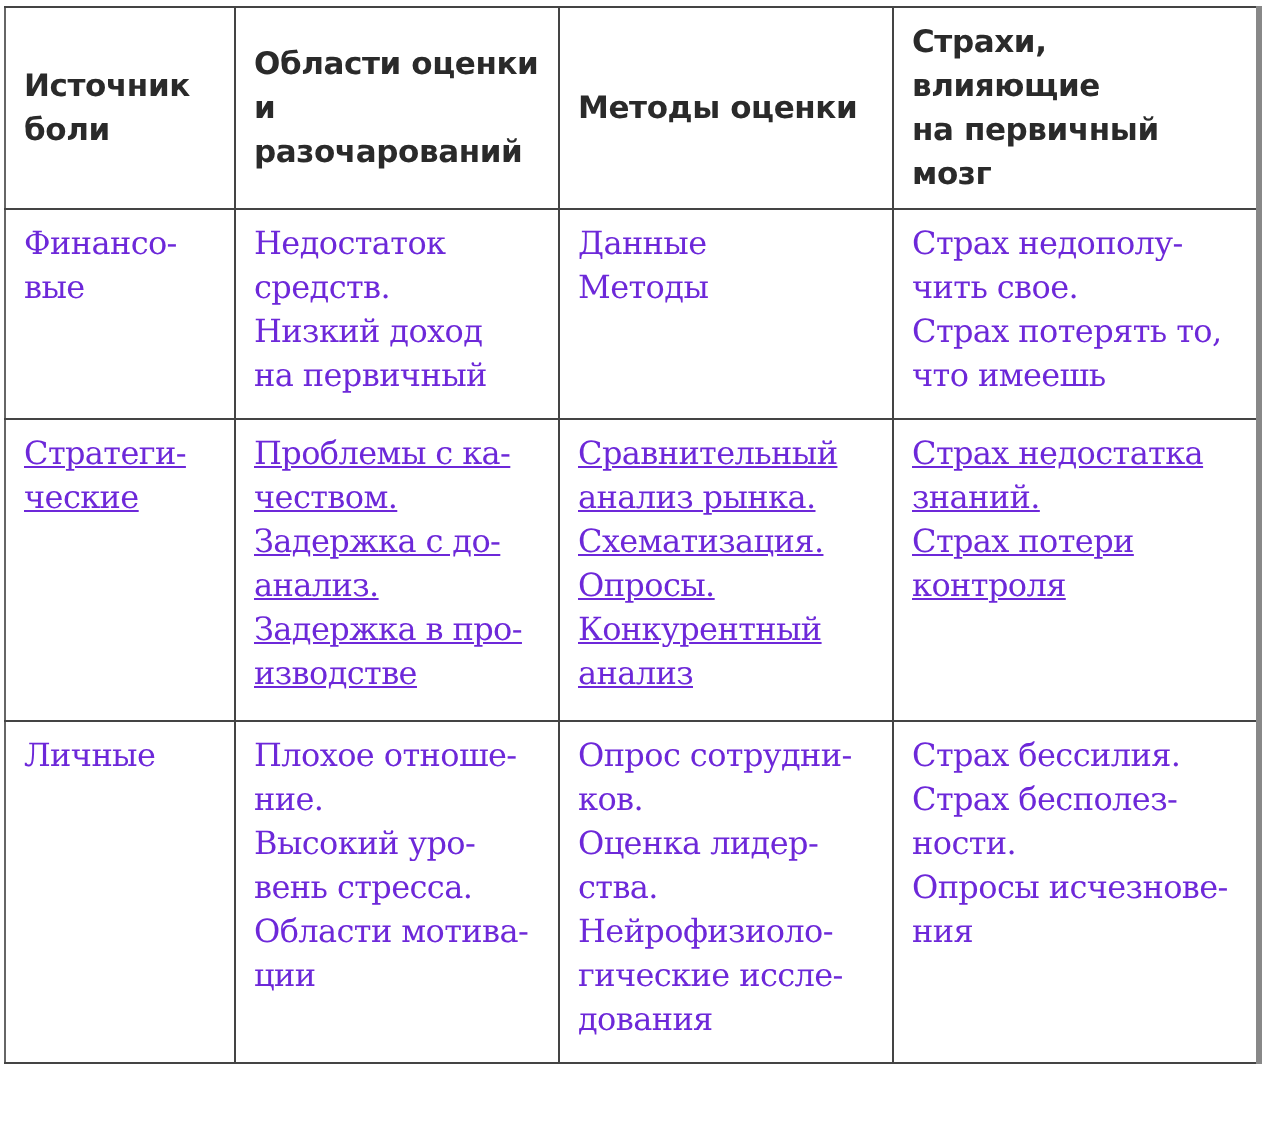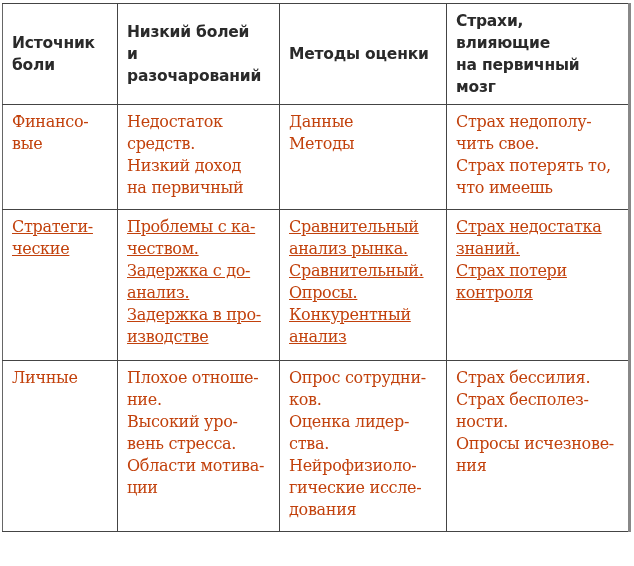--- a/index.html
+++ b/index.html
@@ -30,21 +30,21 @@
       padding: 6px 8px 6px 9px;
       height: 44px;
       vertical-align: middle;
       letter-spacing: -0.2px;
     }
     table.pain td {
       font-family: "DejaVu Serif", serif;
       font-size: 16px;
       line-height: 22px;
       padding: 6px 6px 10px 9px;
-      color: #c2410c;
+      color: #6d28d9;
       letter-spacing: -0.3px;
     }
     .entry { display: block; white-space: pre-line; }
     tr.r1 td { height: 82px; }
     tr.r2 td { height: 134px; text-decoration: underline; }
     tr.r3 td { height: 148px; }
   </style>
 </head>
 <body>
 
@@ -55,21 +55,21 @@
       <col class="c3">
       <col class="c4">
     </colgroup>
   <thead>
     <tr>
       <th>
           <span class="entry">Источник
 боли</span>
         </th>
       <th>
-          <span class="entry">Низкий болей
+          <span class="entry">Области оценки
 и разочарований</span>
         </th>
       <th>
           <span class="entry">Методы оценки</span>
         </th>
       <th>
           <span class="entry">Страхи, влияющие
 на первичный мозг</span>
         </th>
     </tr>
@@ -106,21 +106,21 @@
         <span class="entry">Проблемы с ка-
 чеством.</span>
         <span class="entry">Задержка с до-
 анализ.</span>
         <span class="entry">Задержка в про-
 изводстве</span>
       </td>
       <td>
         <span class="entry">Сравнительный
 анализ рынка.</span>
-        <span class="entry">Сравнительный.</span>
+        <span class="entry">Схематизация.</span>
         <span class="entry">Опросы.</span>
         <span class="entry">Конкурентный
 анализ</span>
       </td>
       <td>
         <span class="entry">Страх недостатка
 знаний.</span>
         <span class="entry">Страх потери
 контроля</span>
       </td>

